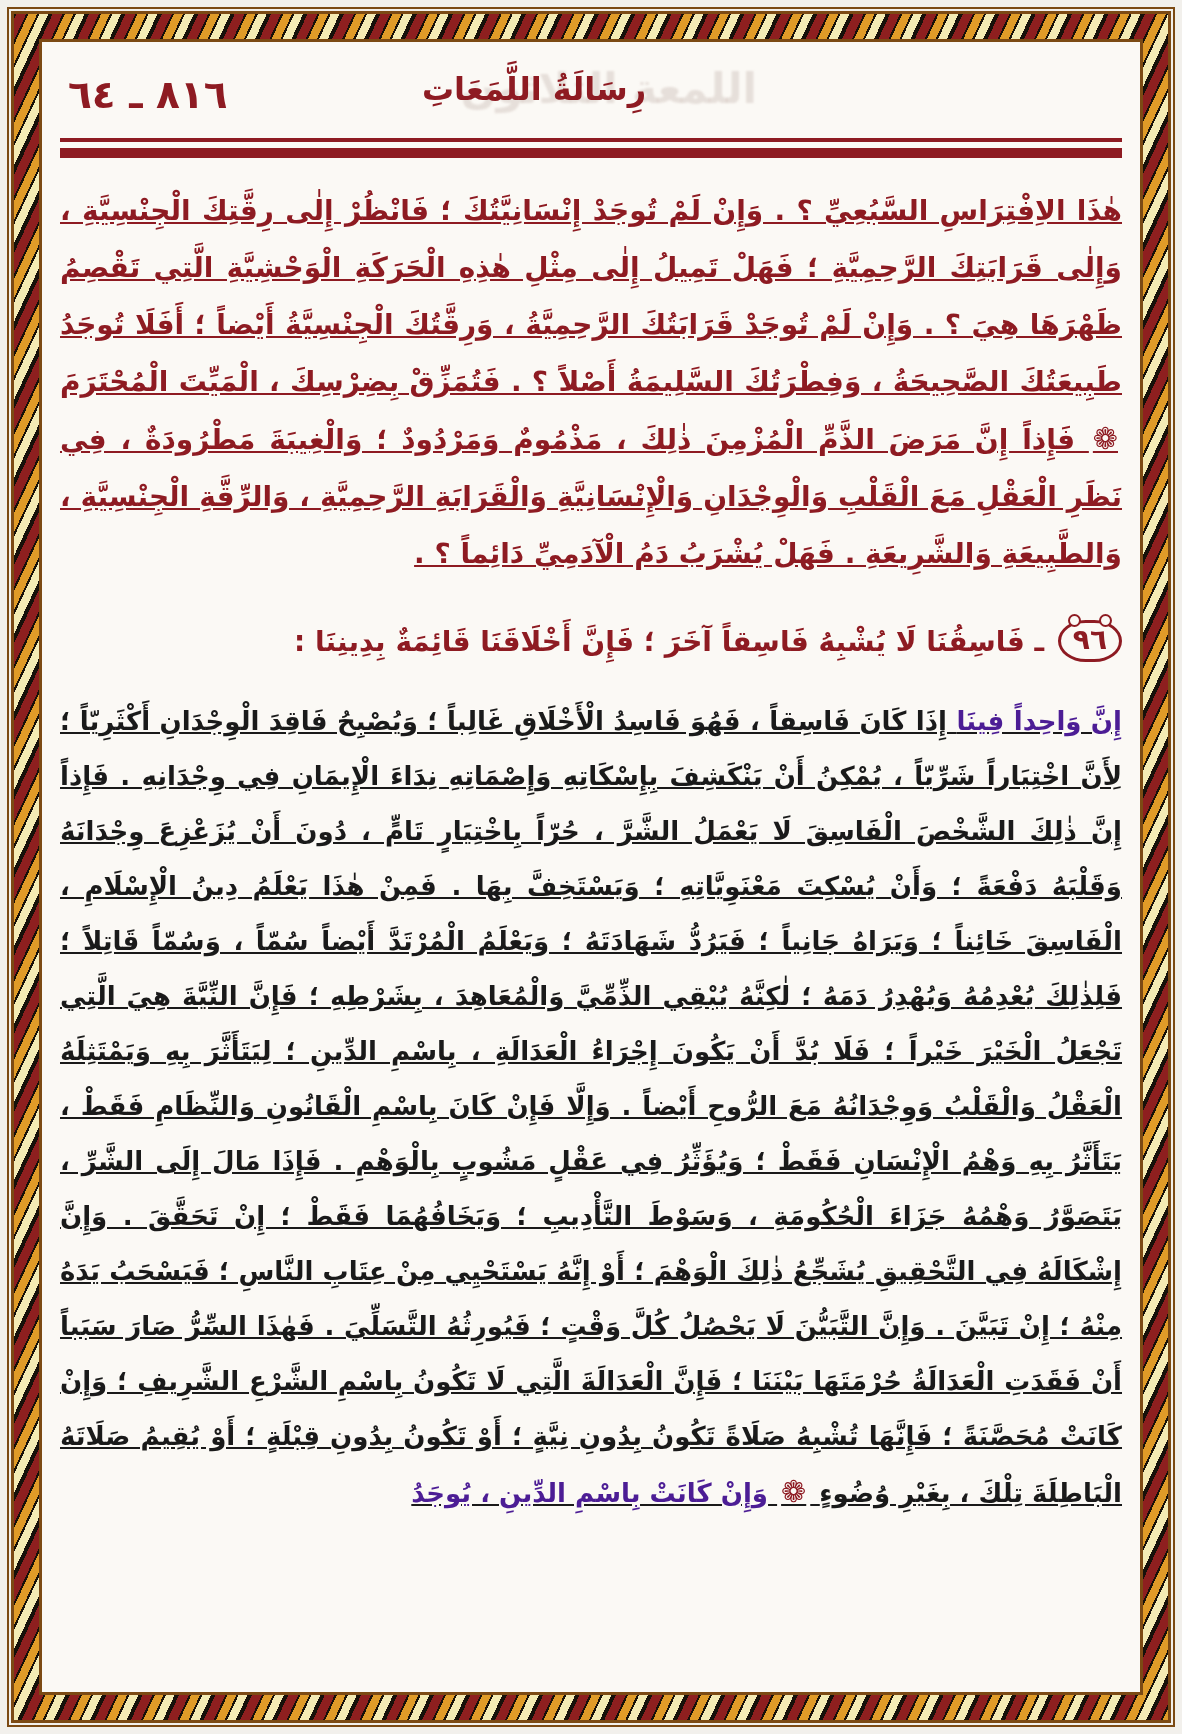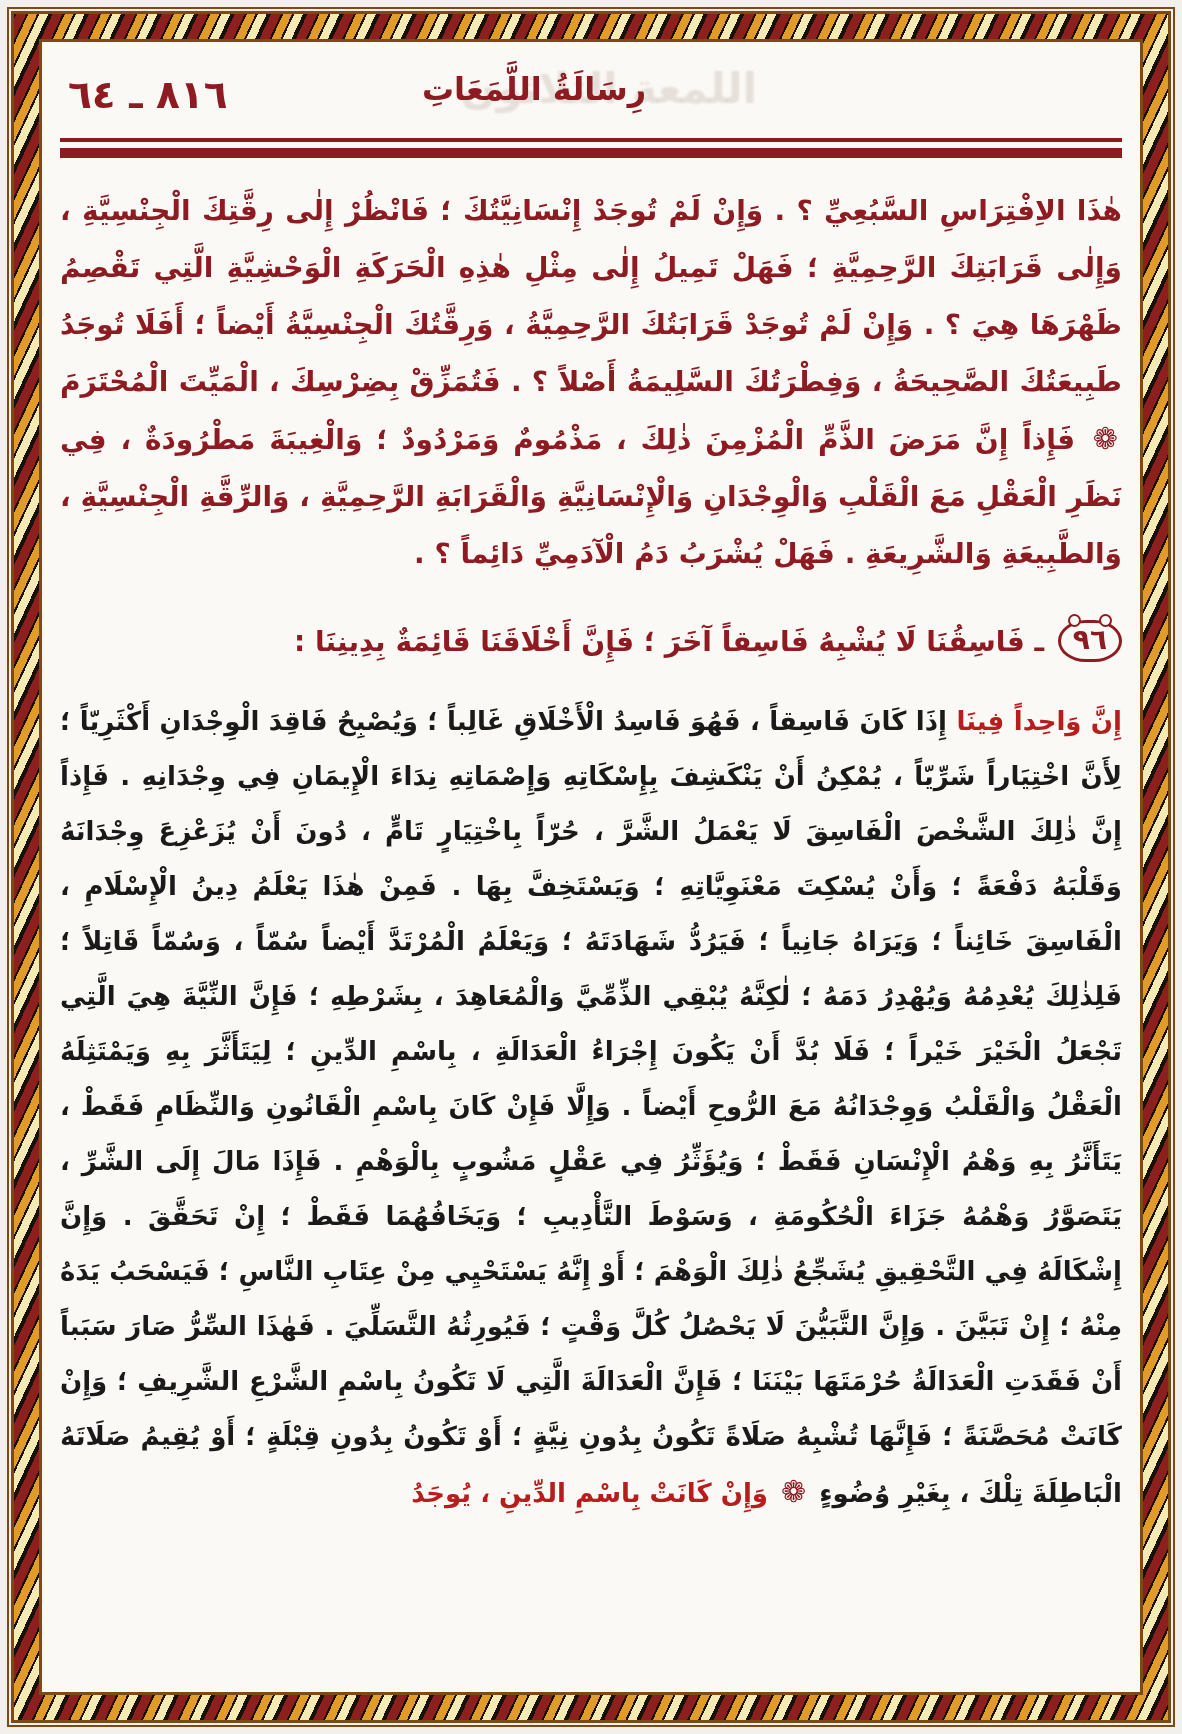--- a/index.html
+++ b/index.html
@@ -78,20 +78,21 @@
   }
   
   .rule-top { height: 4px;  background: #8e1b22; margin-top: 2px; }
   .rule-gap { height: 6px; }
   .rule-bot { height: 10px; background: #8e1b22; }
   
   .para {
     text-align: justify;
     text-justify: inter-word;
     font-weight: bold;
+    text-decoration: underline;
   }
   .para1 {
     margin-top: 24px;
     font-size: 28px;
     line-height: 57px;
     color: #8e1b22;
   }
   .heading {
     margin-top: 36px;
     font-size: 28px;
@@ -120,21 +121,21 @@
     background: #fbf9f5;
   }
   .medallion::before { right: 12%; }
   .medallion::after  { left: 12%;  }
   .para2 {
     margin-top: 20px;
     font-size: 26px;
     line-height: 55px;
     color: #1a1a1a;
   }
-  .red  { color: #b91c1c; }
+  .red  { color: #4c1d95; }
   .rosette {
     color: #8e1b22;
     font-size: 30px;
     padding: 0 4px;
   }
 </style>
 </head>
 <body>
 
 <div class="page">

